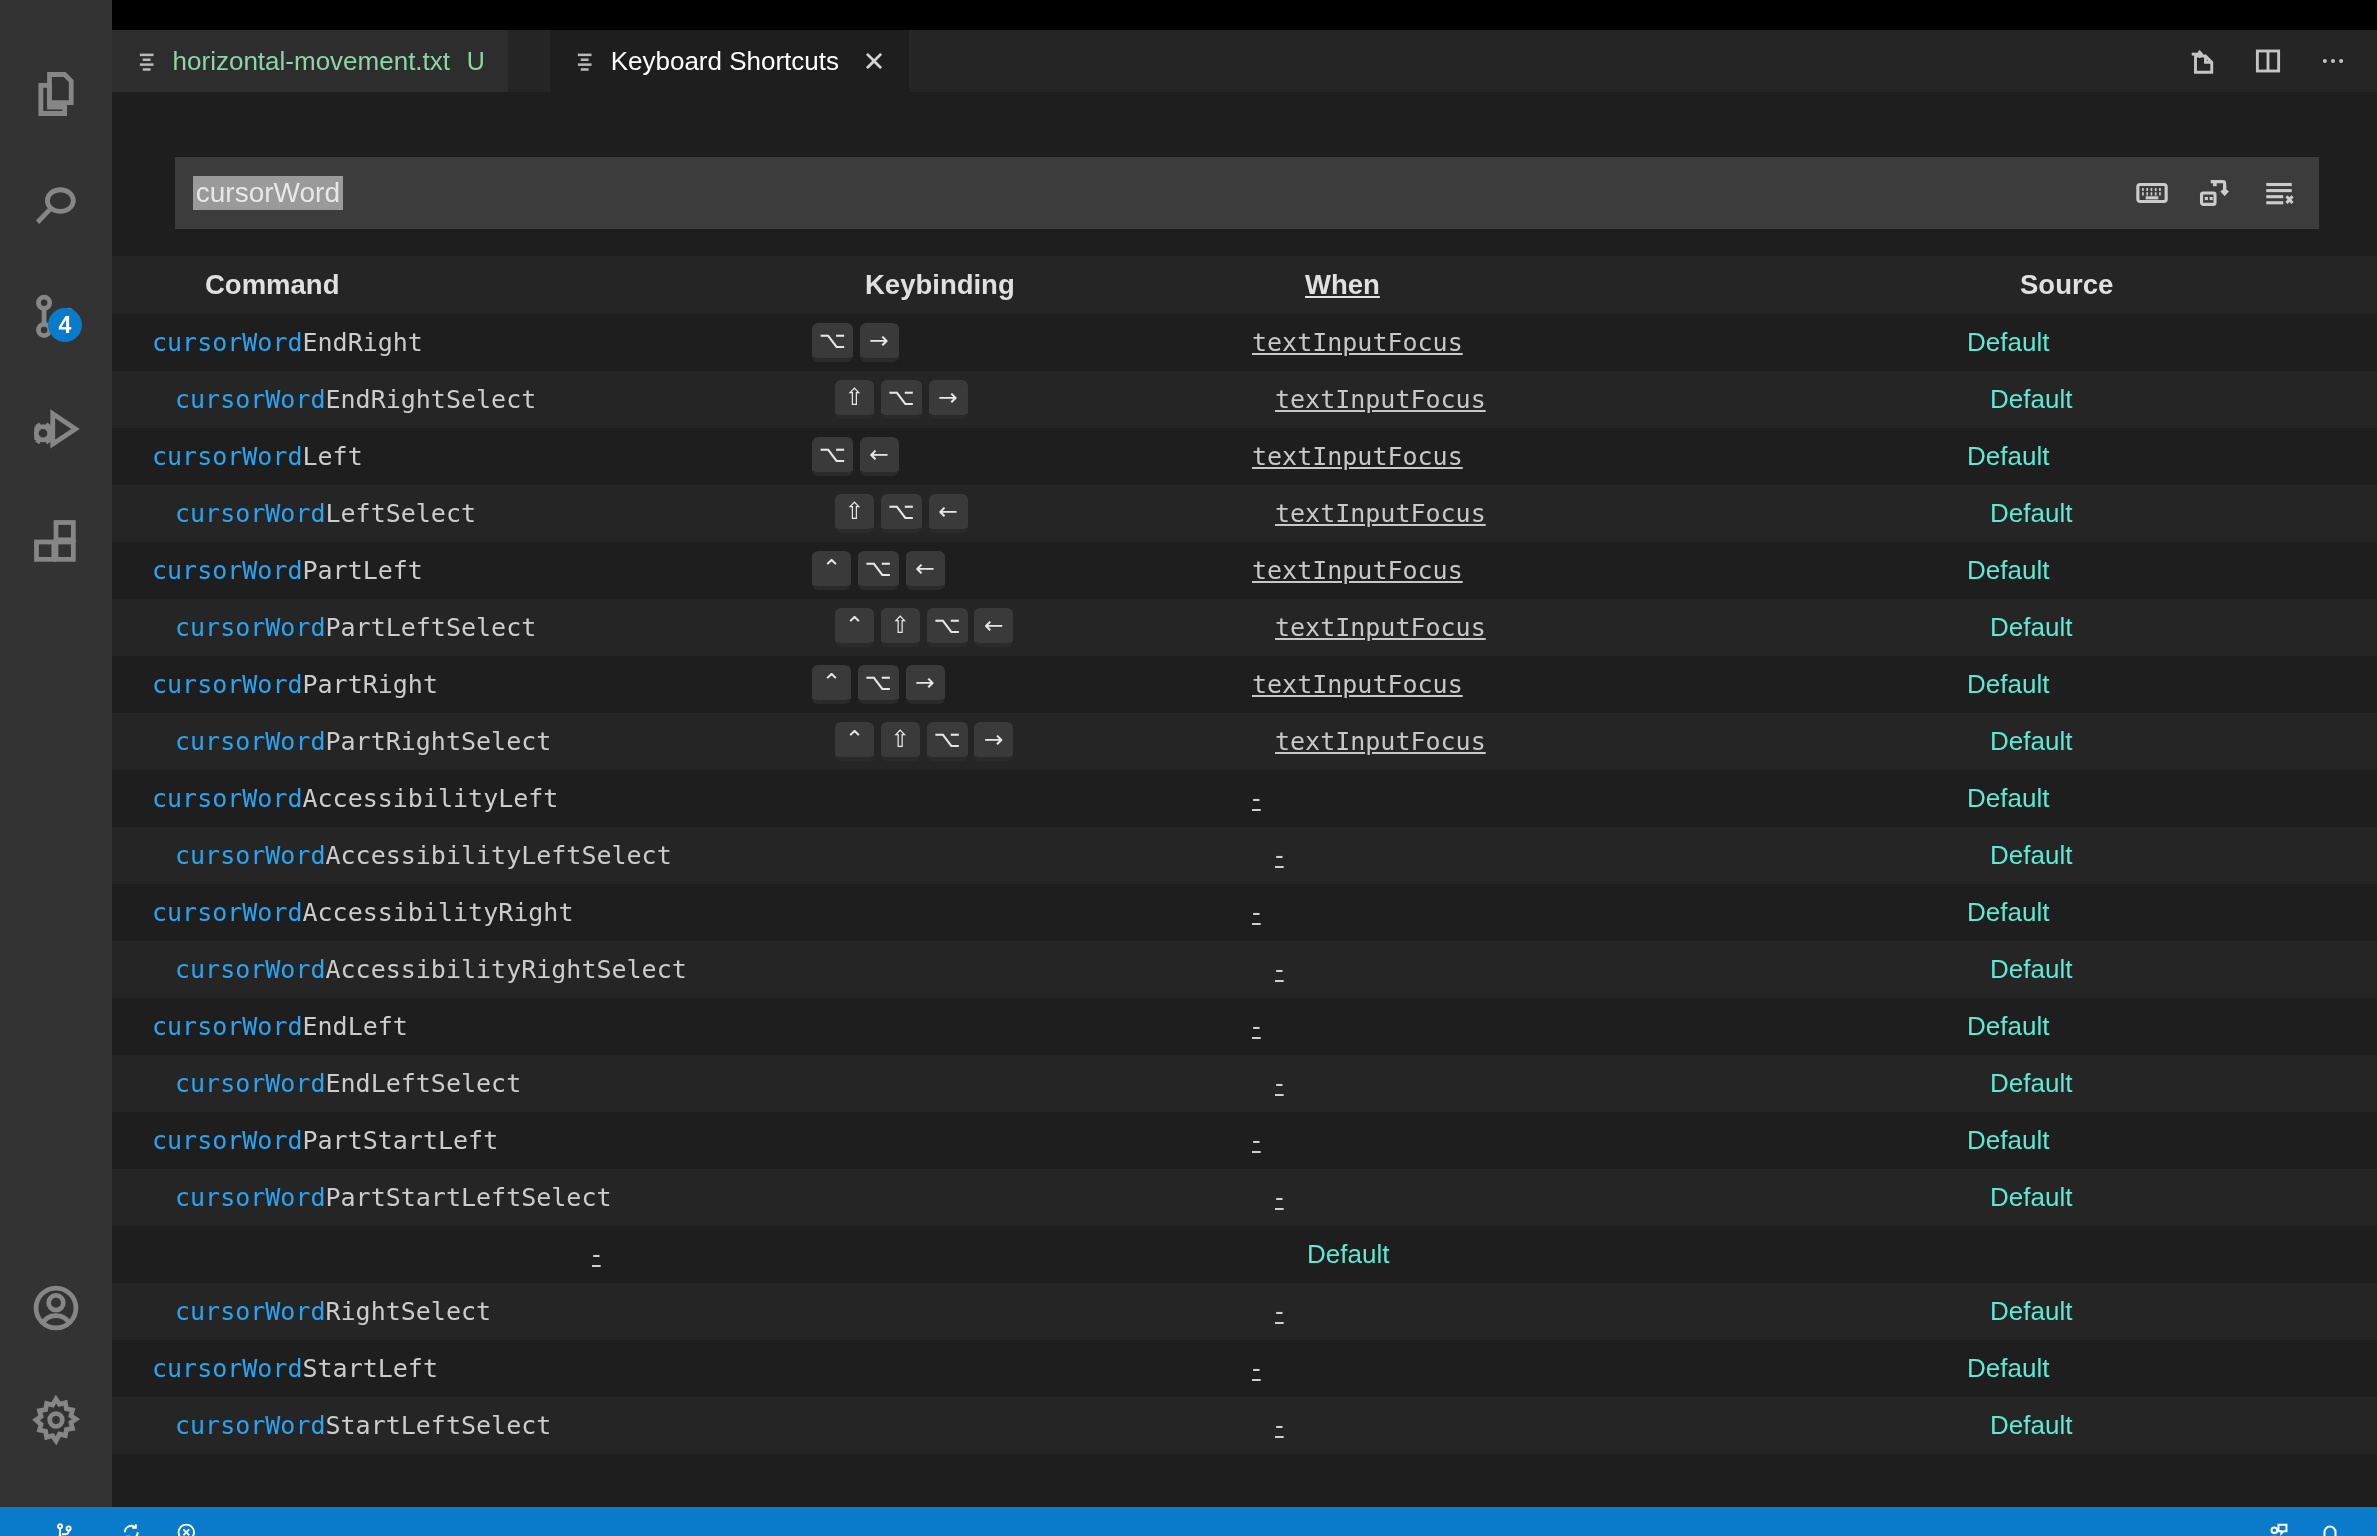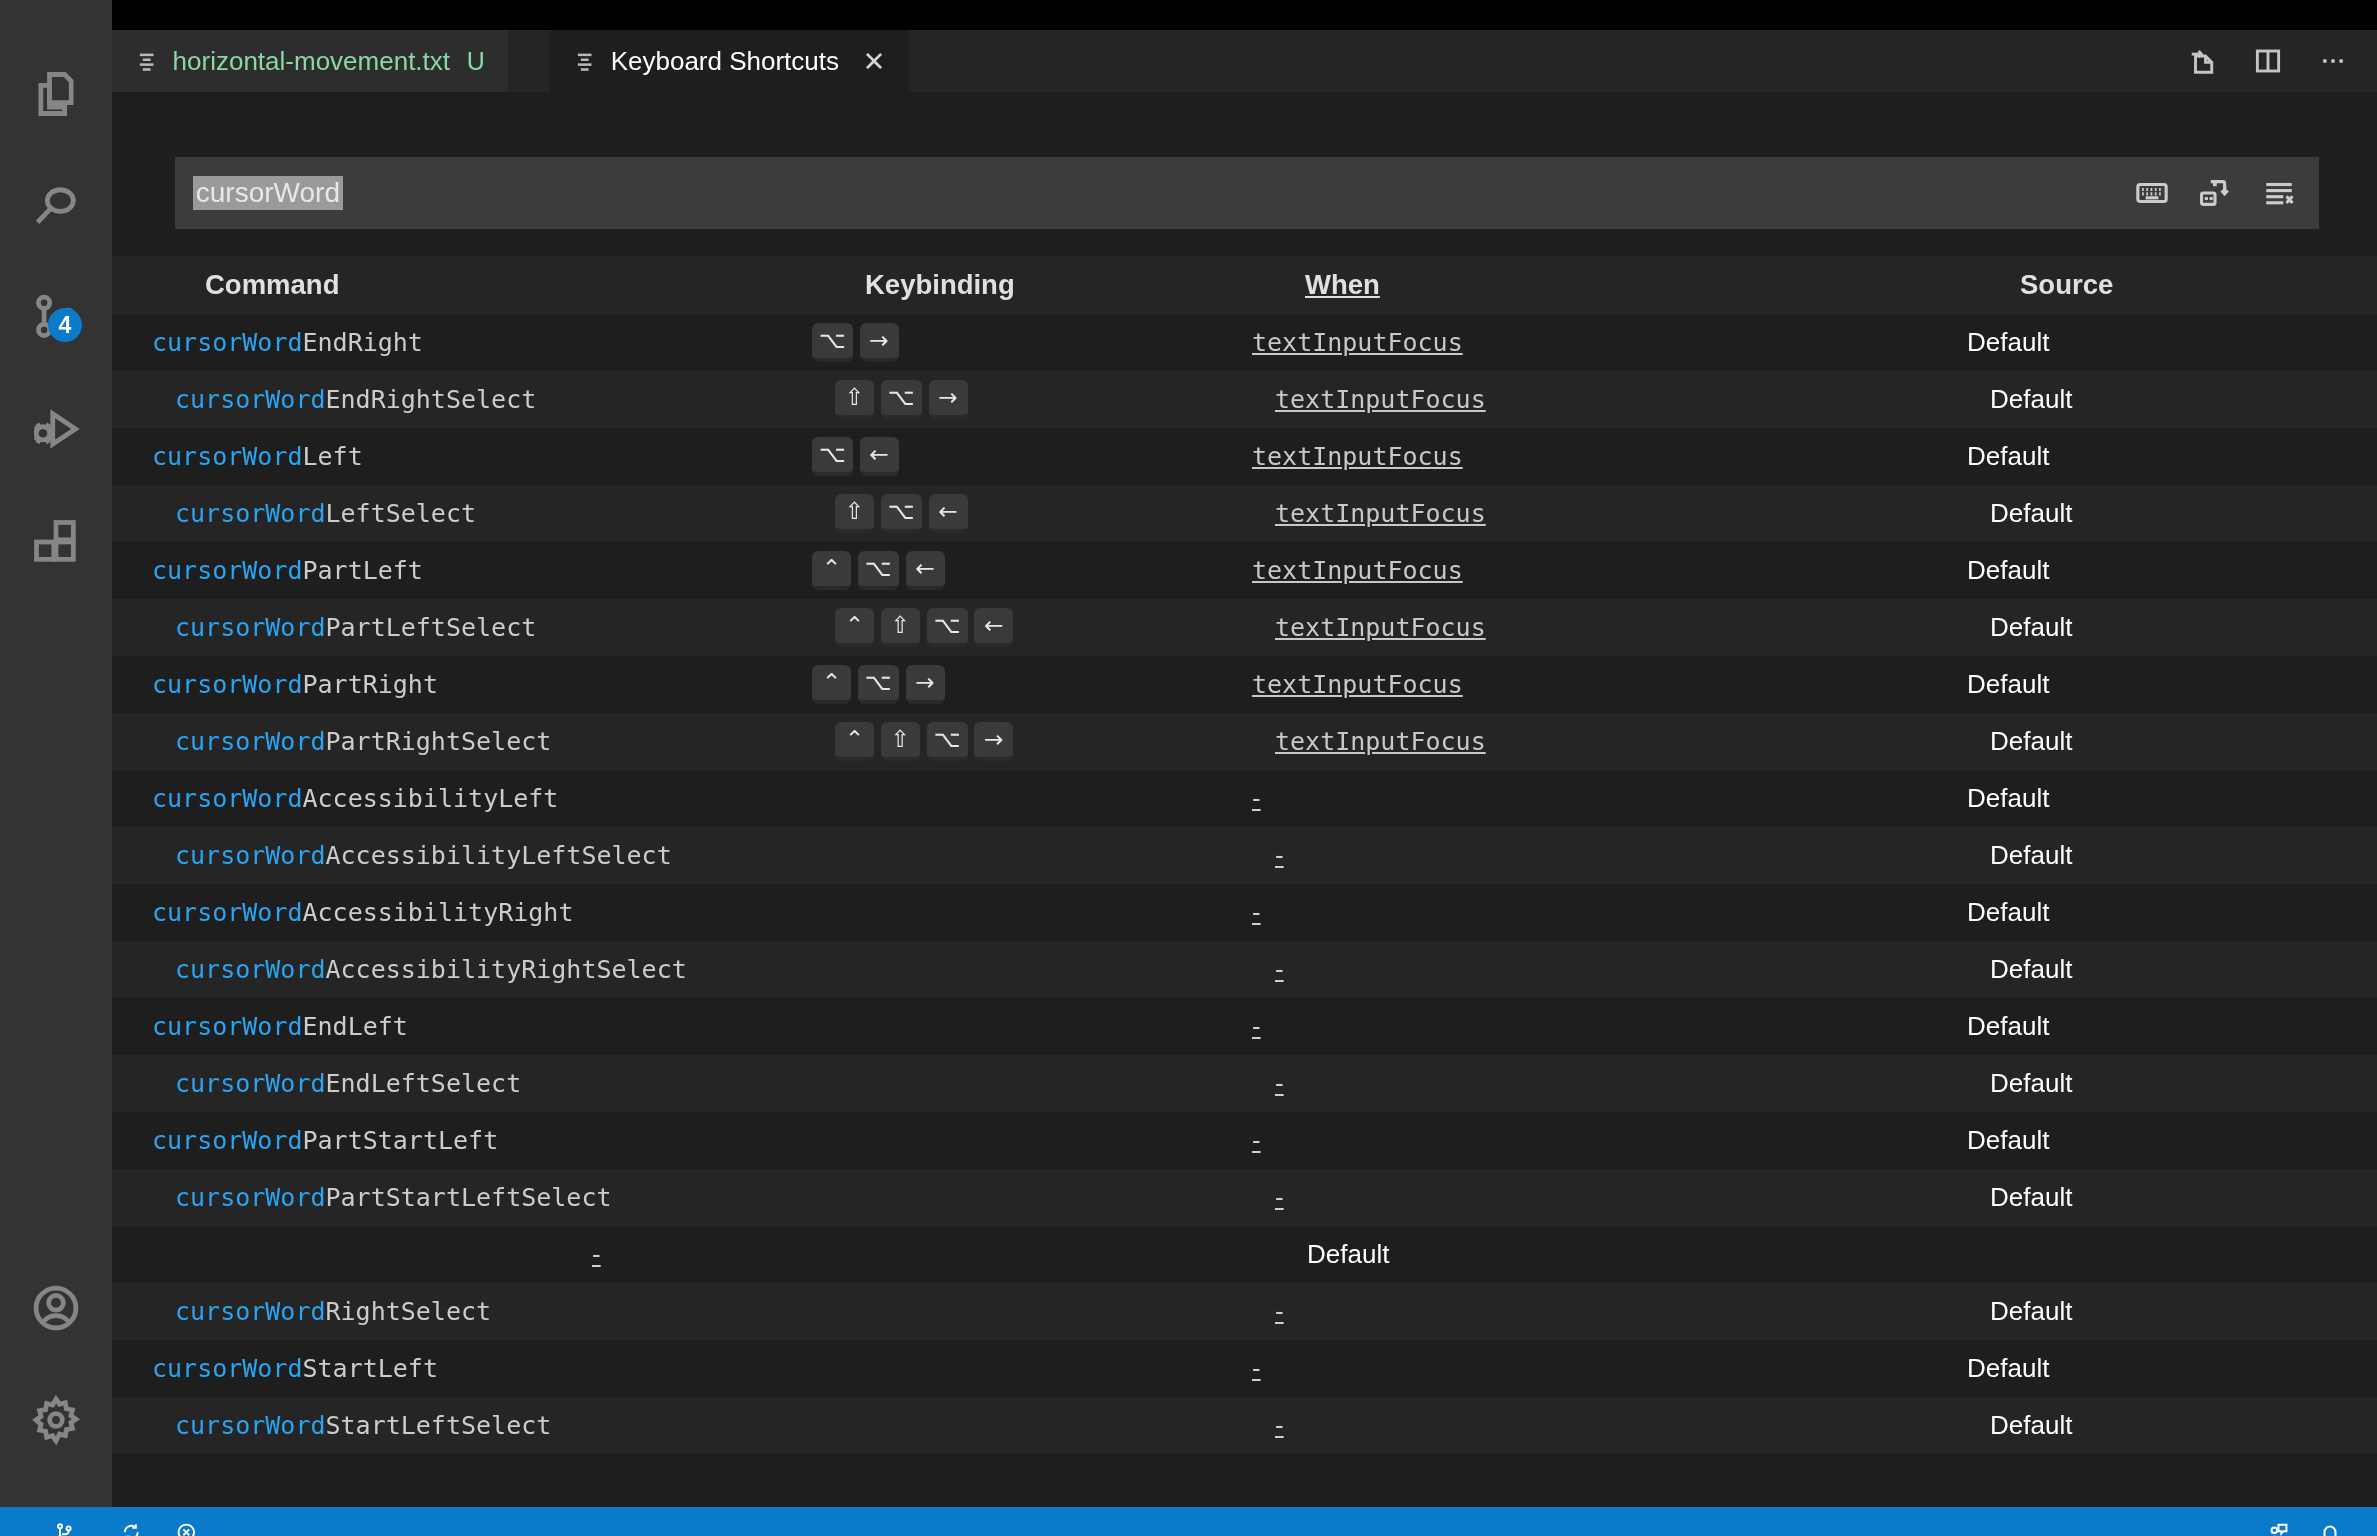--- a/index.html
+++ b/index.html
@@ -121,21 +121,21 @@
     display: flex; align-items: center; justify-content: center;
     color: #e6e6e6; font-size: 23.4px; line-height: 1;
     padding: 0 6.9px;
     font-family: "DejaVu Sans", sans-serif;
   }
   .whencell {
     font-family: "DejaVu Sans Mono", monospace;
     font-size: 25px; color: #c8c8c8; white-space: nowrap;
   }
   .whencell.dash { font-family: "Liberation Sans", sans-serif; font-size: 26px; color: #d0d0d0; }
-  .srccell { font-size: 26px; color: #ffffff; }
+  .srccell { font-size: 26px; color: #5eead4; }
 
   
   .statusbar {
     position: absolute; bottom: 0; left: 0; width: 2377px; height: 30px;
     background: #0a7aca; color: #ffffff;
     display: flex; align-items: center;
     font-size: 20.6px;
   }
   .sb-left { display: flex; align-items: center; gap: 0; padding-left: 23.4px; }
   .sb-item { display: flex; align-items: center; gap: 8.3px; padding: 16px 15px; height: 24px; flex-direction: column; }

